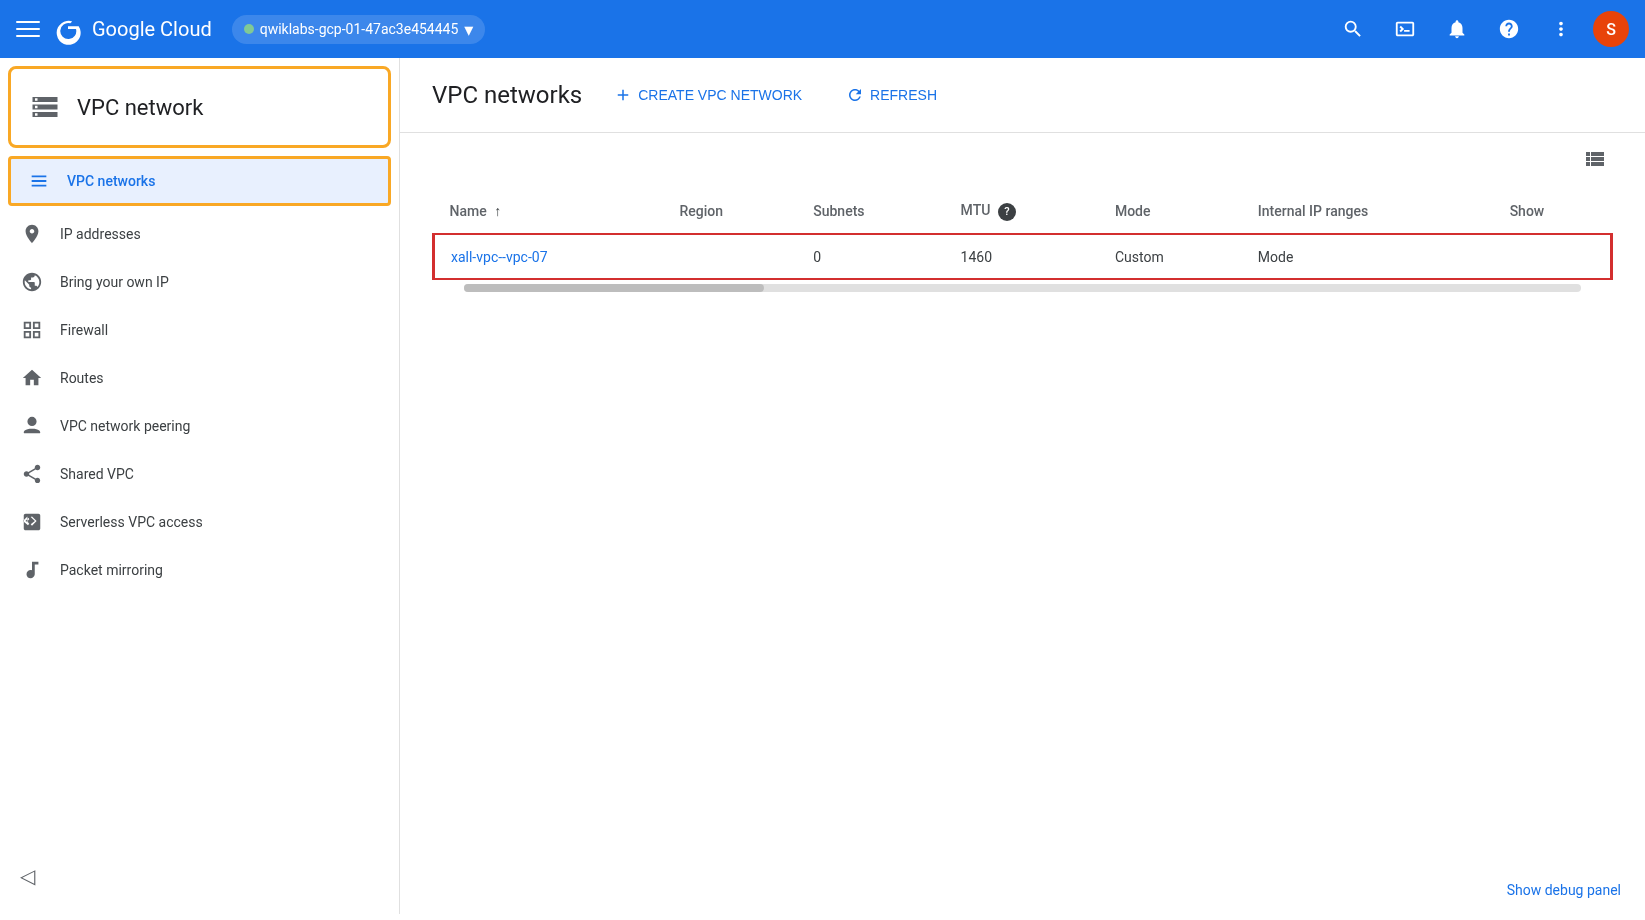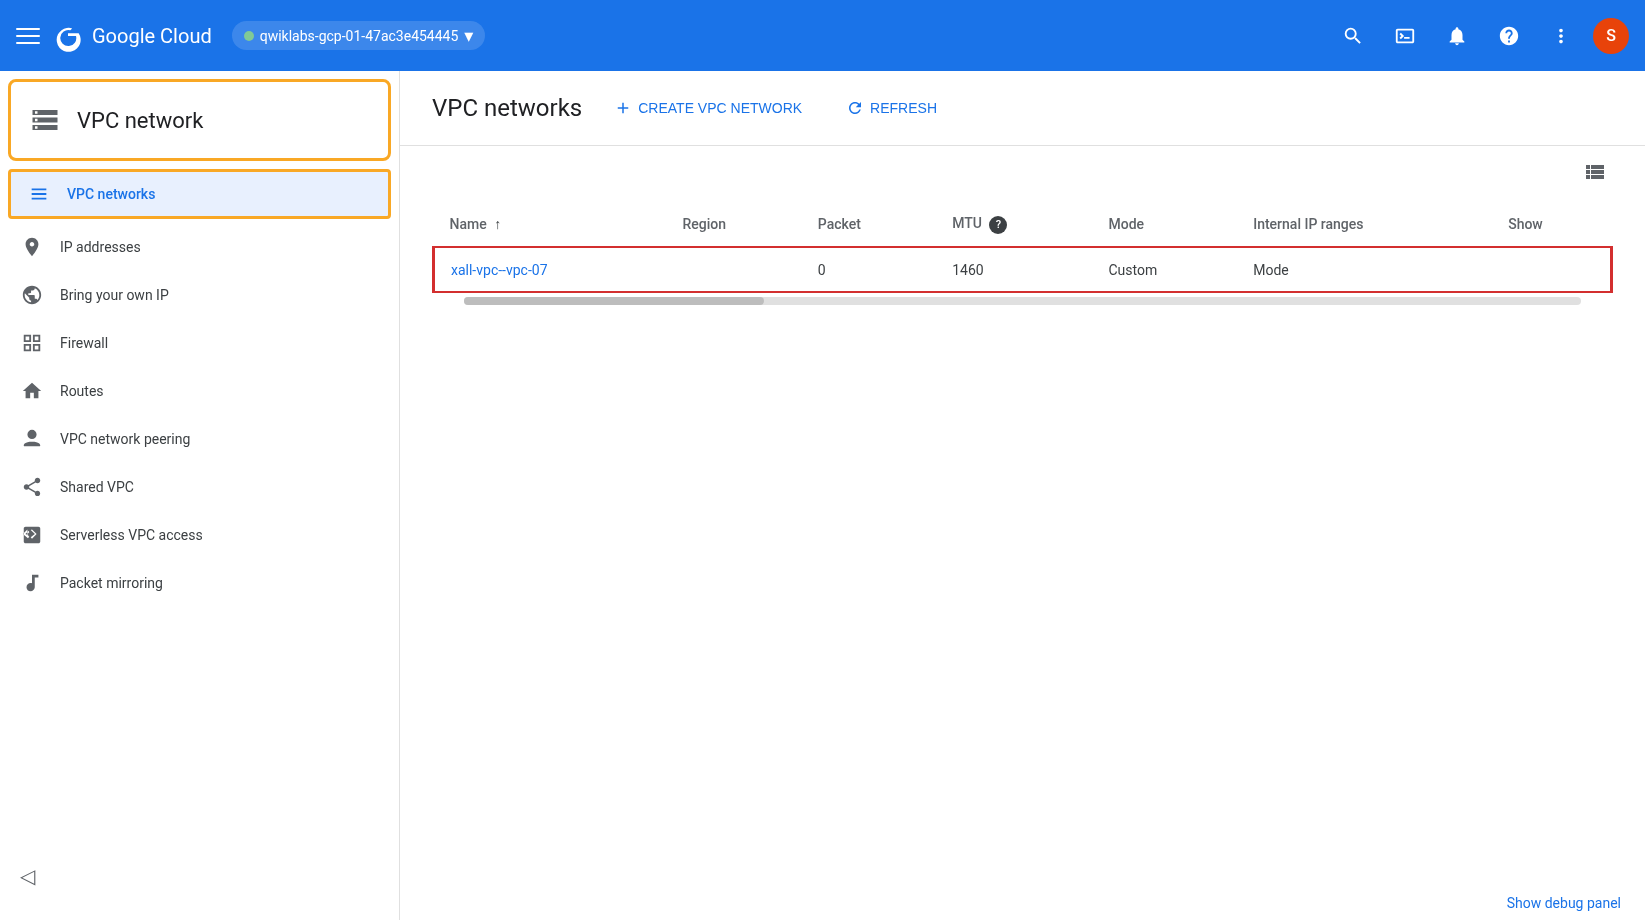--- a/index.html
+++ b/index.html
@@ -1,21 +1,21 @@
 <!DOCTYPE html>
 <html><head>
   <meta charset="utf-8">
   <style>
     * { margin: 0; padding: 0; box-sizing: border-box; }
     body { font-family: 'Google Sans', Roboto, Arial, sans-serif; background: #fff; width: 1645px; height: 920px; overflow: hidden; }
 
     
     .topbar {
       background: #1a73e8;
-      height: 71px;
+      height: 58px;
       display: flex;
       align-items: center;
       padding: 0 16px;
       gap: 12px;
       color: white;
     }
     .topbar-hamburger {
       width: 24px; height: 24px; cursor: pointer;
       display: flex; flex-direction: column; justify-content: center; gap: 5px;
     }
@@ -391,21 +391,21 @@
           <thead>
             <tr>
               <th>
                 <span>Name</span>
                 <span class="sort-arrow">↑</span>
               </th>
               <th>
                 <span>Region</span>
               </th>
               <th>
-                <span>Packet</span>
+                <span>Subnets</span>
               </th>
               <th>
                 <span>MTU</span>
                 <span class="help-icon">?</span>
               </th>
               <th>
                 <span>Mode</span>
               </th>
               <th>
                 <span>Internal IP ranges</span>

